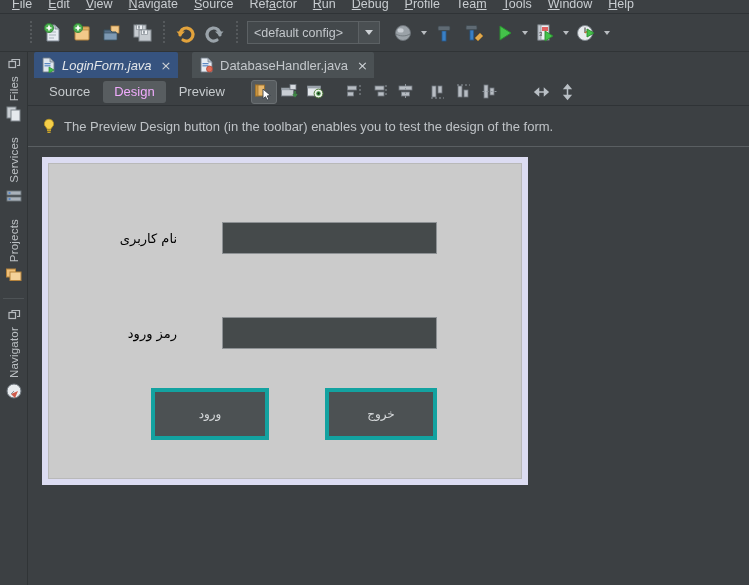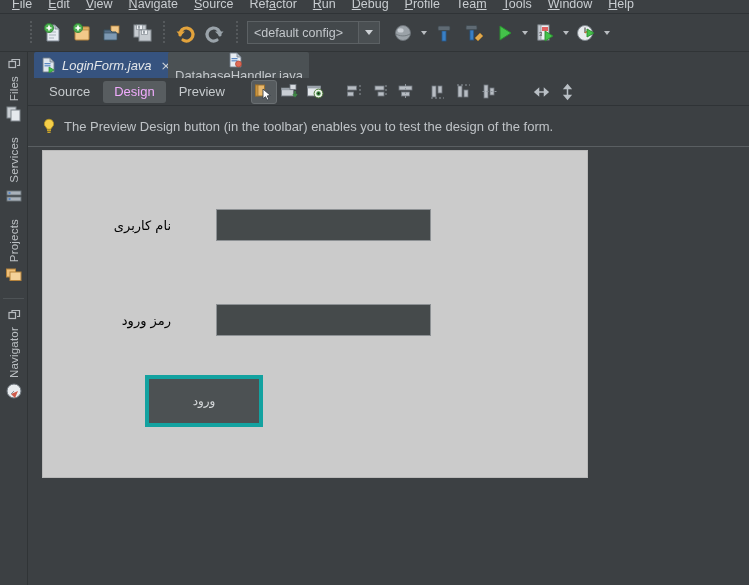--- a/index.html
+++ b/index.html
@@ -151,23 +151,23 @@
   .bulb { width: 14px; height: 17px; margin-right: 8px; flex: 0 0 auto; }
   .hinttext { font-size: 13px; color: #bfc3c7; white-space: nowrap; }
 
   
   .canvas {
     position: absolute; top: 147px; left: 28px; width: 721px; height: 438px;
     background: #3c4043; overflow: hidden;
   }
 
   .formframe {
-    position: absolute; left: 14px; top: 3px;
-    width: 546px; height: 328px;
-    background: #dcdcf2; 
+    position: absolute; left: 14px; top: 10px;
+    width: 486px; height: 328px;
+    background: #dcdcf2; padding: 6px;
   }
   .formsurface {
     width: 100%; height: 100%; background: #cbcbcb; position: relative;
     border: 1px solid #b9b9b9;
   }
 
   .lbl {
     position: absolute; font-size: 13px; color: #000;
     direction: rtl; text-align: right; white-space: nowrap;
     font-family: "DejaVu Sans", sans-serif;
@@ -396,21 +396,21 @@
           <path d="M9 1l4 4H9z" fill="#b7c2cd" stroke="#6f7a86" stroke-width="0.7"></path>
           <rect x="3.5" y="6" width="6" height="1.2" fill="#5b88c4"></rect>
           <rect x="3.5" y="8.2" width="6" height="1.2" fill="#5b88c4"></rect>
           <path d="M8 10l5 3-5 3z" fill="#44c24a" stroke="#2a8c30" stroke-width="0.7"></path>
         </svg>
       </span>
       <span class="tname">LoginForm.java</span>
       <span class="tclose">×</span>
     </div>
 
-    <div class="etab inactive" style="left:140px;flex-direction:column;">
+    <div class="etab inactive" style="left:164px;">
       <span class="ficon">
         <svg width="15" height="16" viewBox="0 0 15 16">
           <path d="M2 1h7l4 4v10H2z" fill="#e7ecf2" stroke="#6f7a86" stroke-width="0.9"></path>
           <path d="M9 1l4 4H9z" fill="#bcc6d1" stroke="#6f7a86" stroke-width="0.7"></path>
           <rect x="3.5" y="6" width="6" height="1.2" fill="#5b88c4"></rect>
           <rect x="3.5" y="8.2" width="6" height="1.2" fill="#5b88c4"></rect>
           <circle cx="10.5" cy="12" r="3" fill="#e06a55" stroke="#a8402f" stroke-width="0.7"></circle>
         </svg>
       </span>
       <span class="tname">DatabaseHandler.java</span>
@@ -534,18 +534,19 @@
         <div class="lbl" style="left:66px; top:67px; width:62px;">نام کاربری</div>
 
         <div class="tfield" style="left:173px; top:58px; width:215px; height:32px;"></div>
 
         <div class="lbl" style="left:66px; top:162px; width:62px;">رمز ورود</div>
 
         <div class="tfield" style="left:173px; top:153px; width:215px; height:32px;"></div>
 
         <div class="fbtn" style="left:102px; top:224px; width:118px; height:52px;">ورود</div>
 
+        <div class="fbtn" style="left:276px; top:224px; width:112px; height:52px;">خروج</div>
 
       </div>
     </div>
   </div>
 
 </div>
 
 </body></html>

